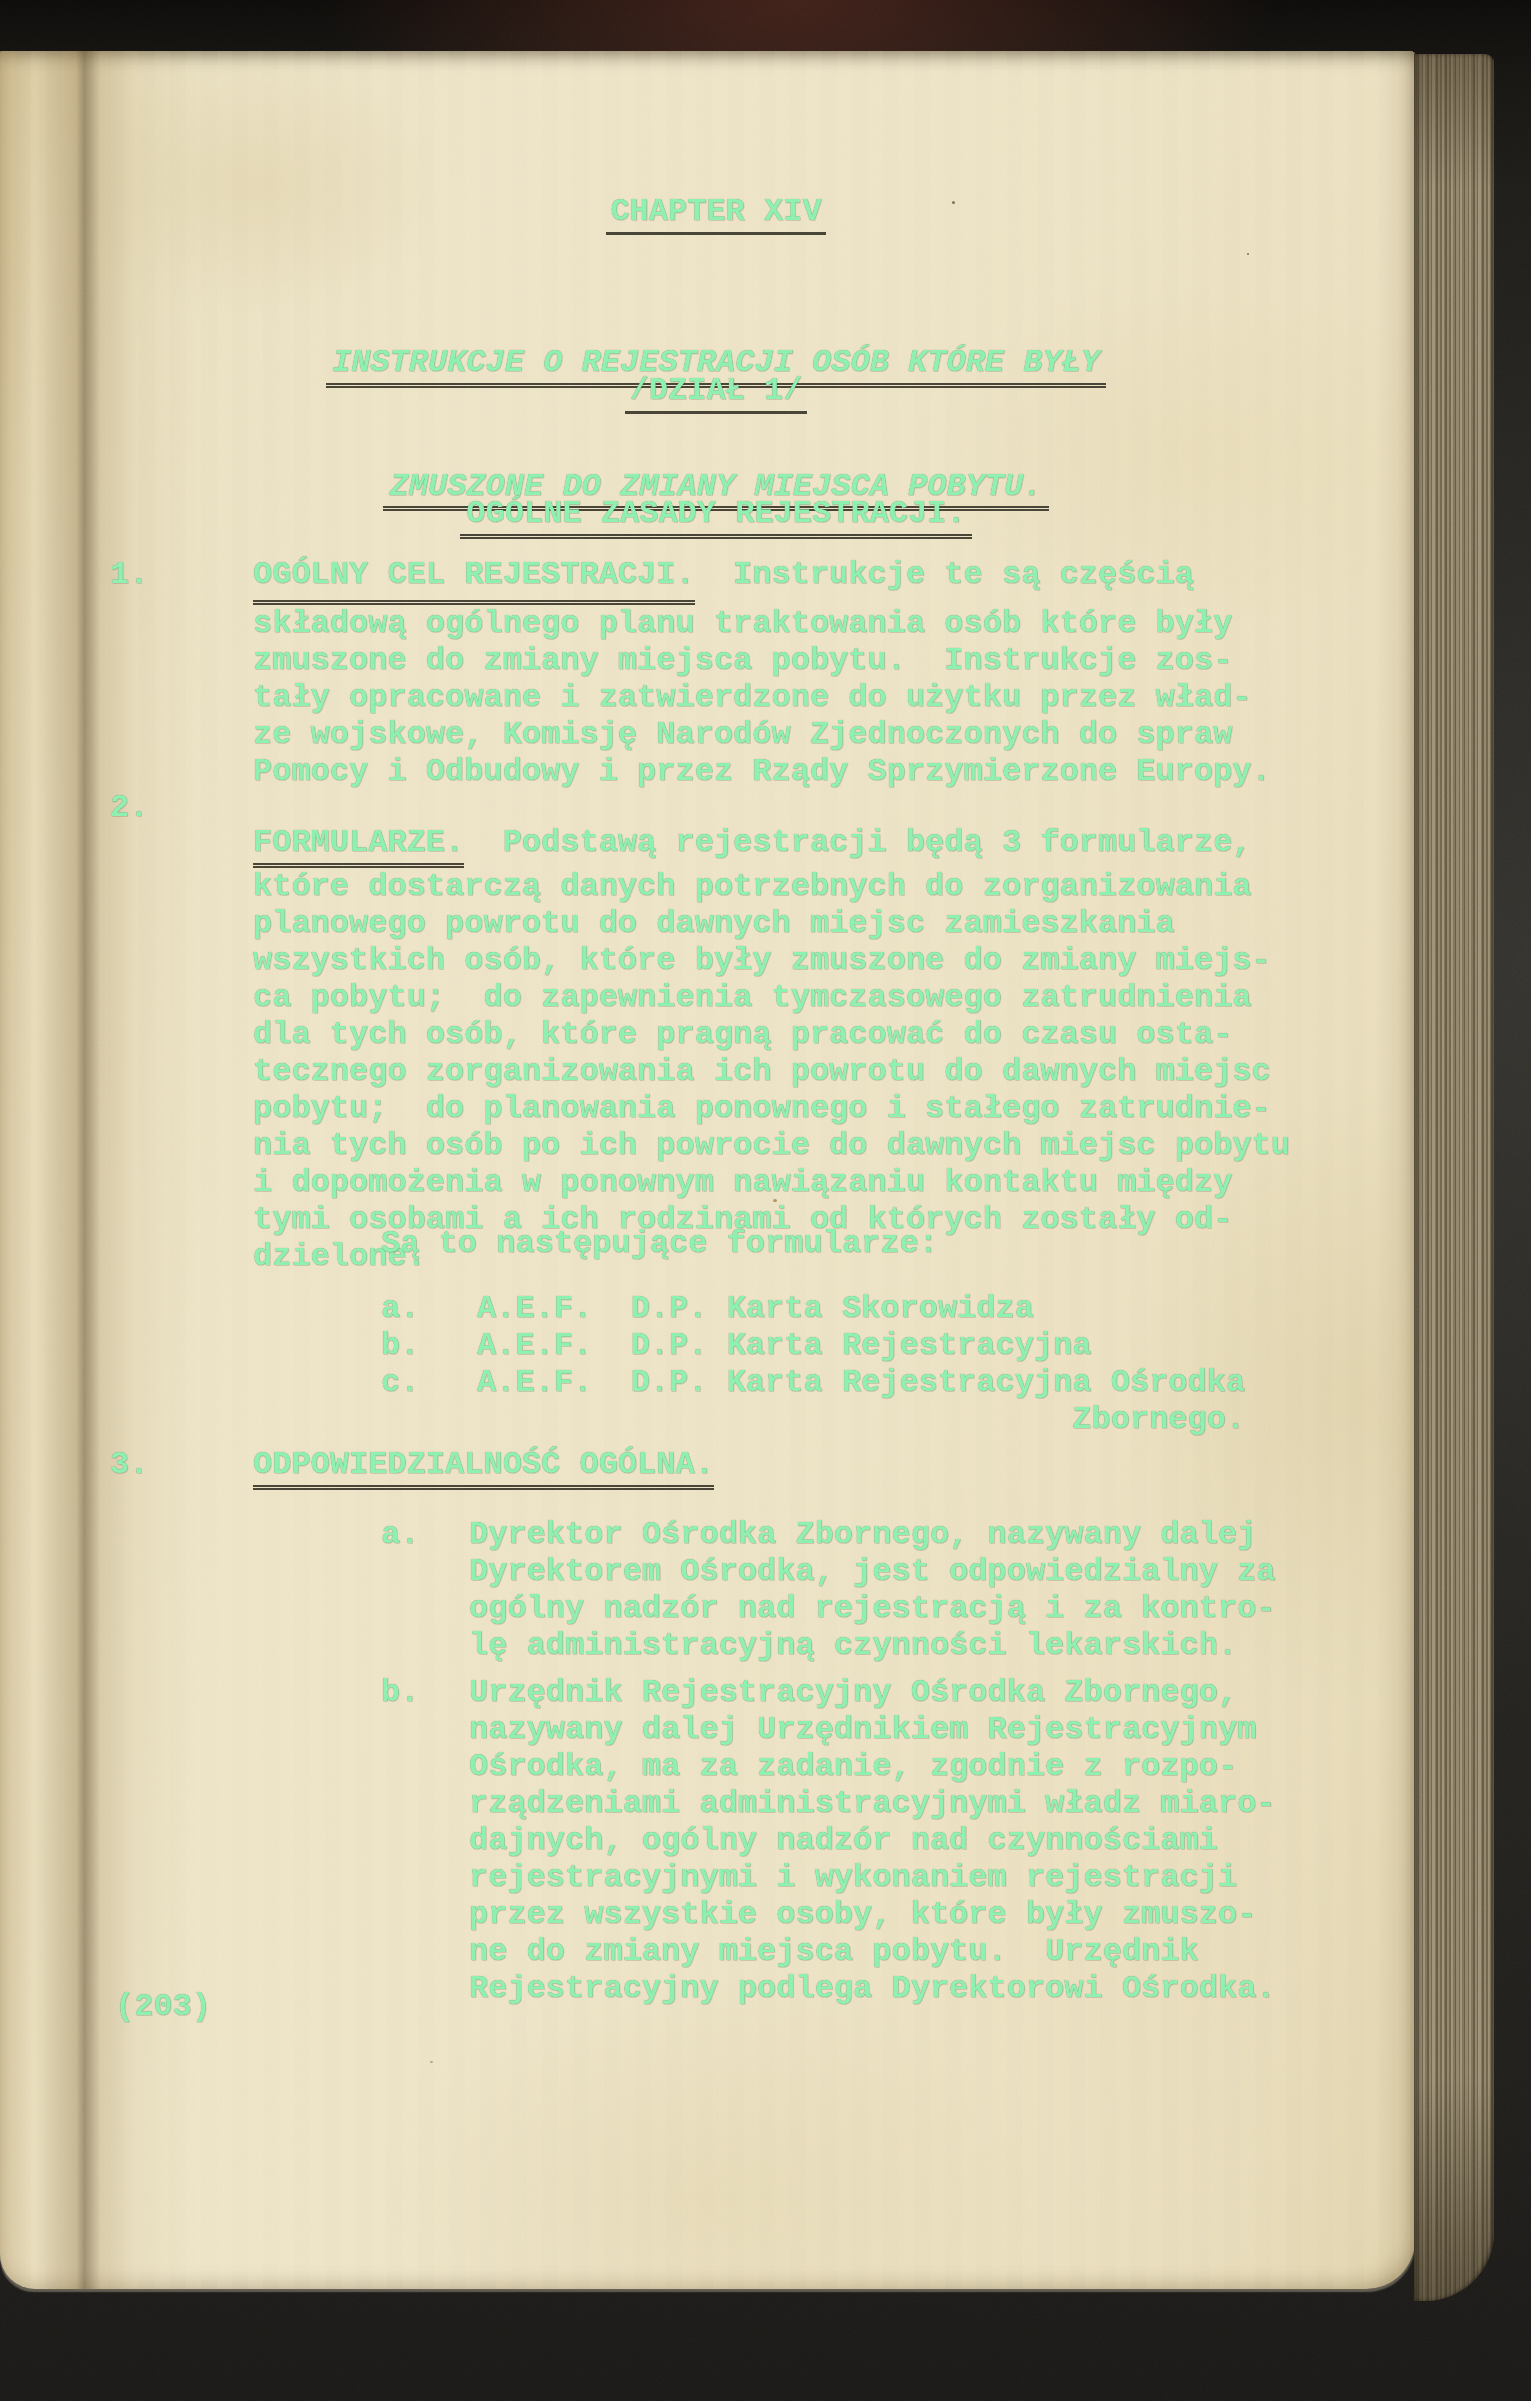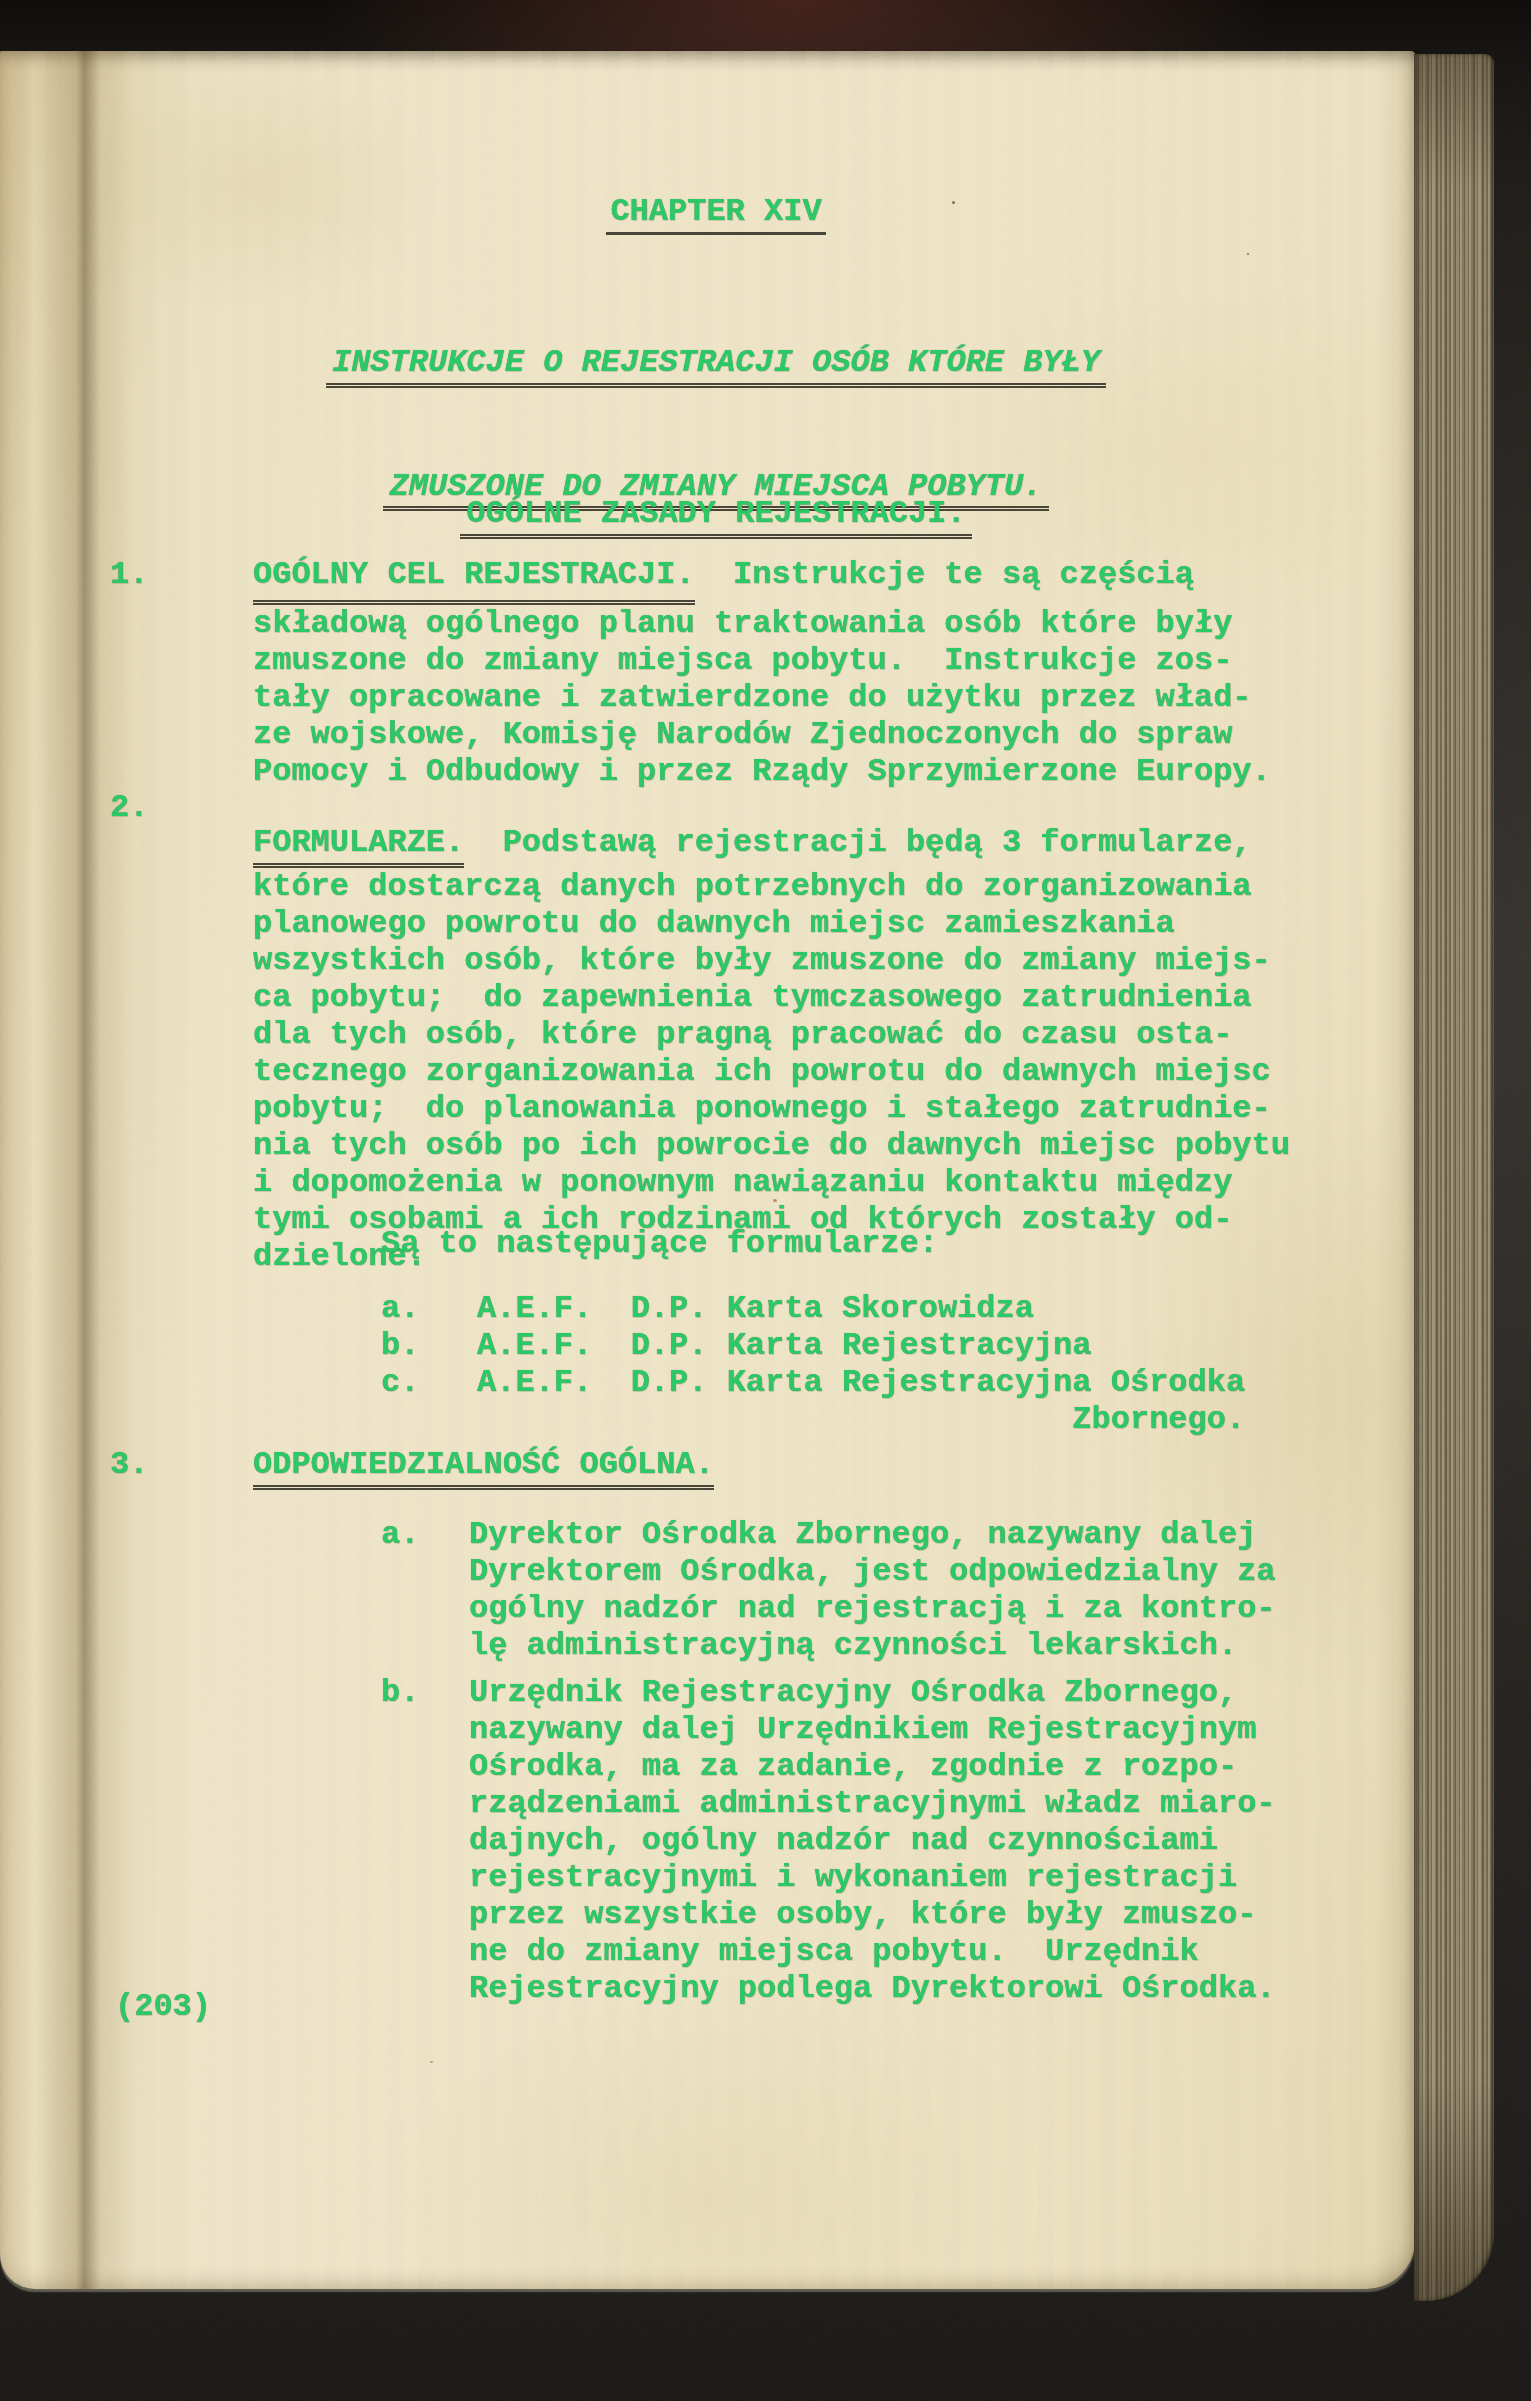--- a/index.html
+++ b/index.html
@@ -67,21 +67,21 @@
         #9a8d72 0px, #9a8d72 2.3px,
         #7b6f56 2.3px, #7b6f56 3.8px,
         #5f5541 3.8px, #5f5541 5.4px,
         #8d8066 5.4px, #8d8066 7.7px,
         #6b6049 7.7px, #6b6049 9.2px);
     box-shadow: inset 5.4px 0 6.9px -3.1px rgba(28,20,10,0.85), inset -3.1px 0 4.6px -1.5px rgba(20,15,8,0.7);
   }
   
   .tw {
     position: absolute;
-    color: #22c55e;
+    color: #86efac;
     font: 700 32px/37px "Liberation Mono", "DejaVu Sans Mono", monospace;
     white-space: pre;
     letter-spacing: 0;
     text-shadow: 0 0 0.8px rgba(55,50,40,0.65), 0.8px 0.8px 0 rgba(55,50,40,0.14);
   }
   .center-col { left: 130px; width: 1172px; text-align: center; }
   .u-solid   { display: inline-block; padding: 0 4.6px 2.3px 4.6px; border-bottom: 3.8px solid rgba(48,44,35,0.92); }
   .u-double  { display: inline-block; padding: 0 6.1px 1.5px 6.1px; border-bottom: 5.4px double rgba(48,44,35,0.92); }
   .title-line { margin-bottom: 6.1px; font-style: italic; }
   .speck { position: absolute; border-radius: 50%; background: rgba(90,70,40,0.8); }
@@ -101,20 +101,21 @@
   <div class="gutter-shade"></div>
   <div class="fore-edge"></div>
 
   <div class="tw center-col" style="top:193px;"><span class="u-solid">CHAPTER XIV</span></div>
 
   <div class="tw center-col" style="top:270px;">
     <div class="title-line"><span class="u-double">INSTRUKCJE O REJESTRACJI OSÓB KTÓRE BYŁY</span></div>
     <div class="title-line"><span class="u-double">ZMUSZONE DO ZMIANY MIEJSCA POBYTU.</span></div>
   </div>
 
+  <div class="tw center-col" style="top:372px;"><span class="u-solid">/DZIAŁ 1/</span></div>
 
   <div class="tw center-col" style="top:495px;"><span class="u-double">OGÓLNE ZASADY REJESTRACJI.</span></div>
 
   <div class="tw" style="left:110px; top:556px;">1.</div>
   <div class="tw" style="left:253px; top:556px;"><span class="u-double" style="padding:0 0 7px 0;">OGÓLNY CEL REJESTRACJI.</span><span>  Instrukcje te są częścią</span>
 <span>składową ogólnego planu traktowania osób które były
 zmuszone do zmiany miejsca pobytu.  Instrukcje zos-
 tały opracowane i zatwierdzone do użytku przez wład-
 ze wojskowe, Komisję Narodów Zjednoczonych do spraw
 Pomocy i Odbudowy i przez Rządy Sprzymierzone Europy.</span></div>

